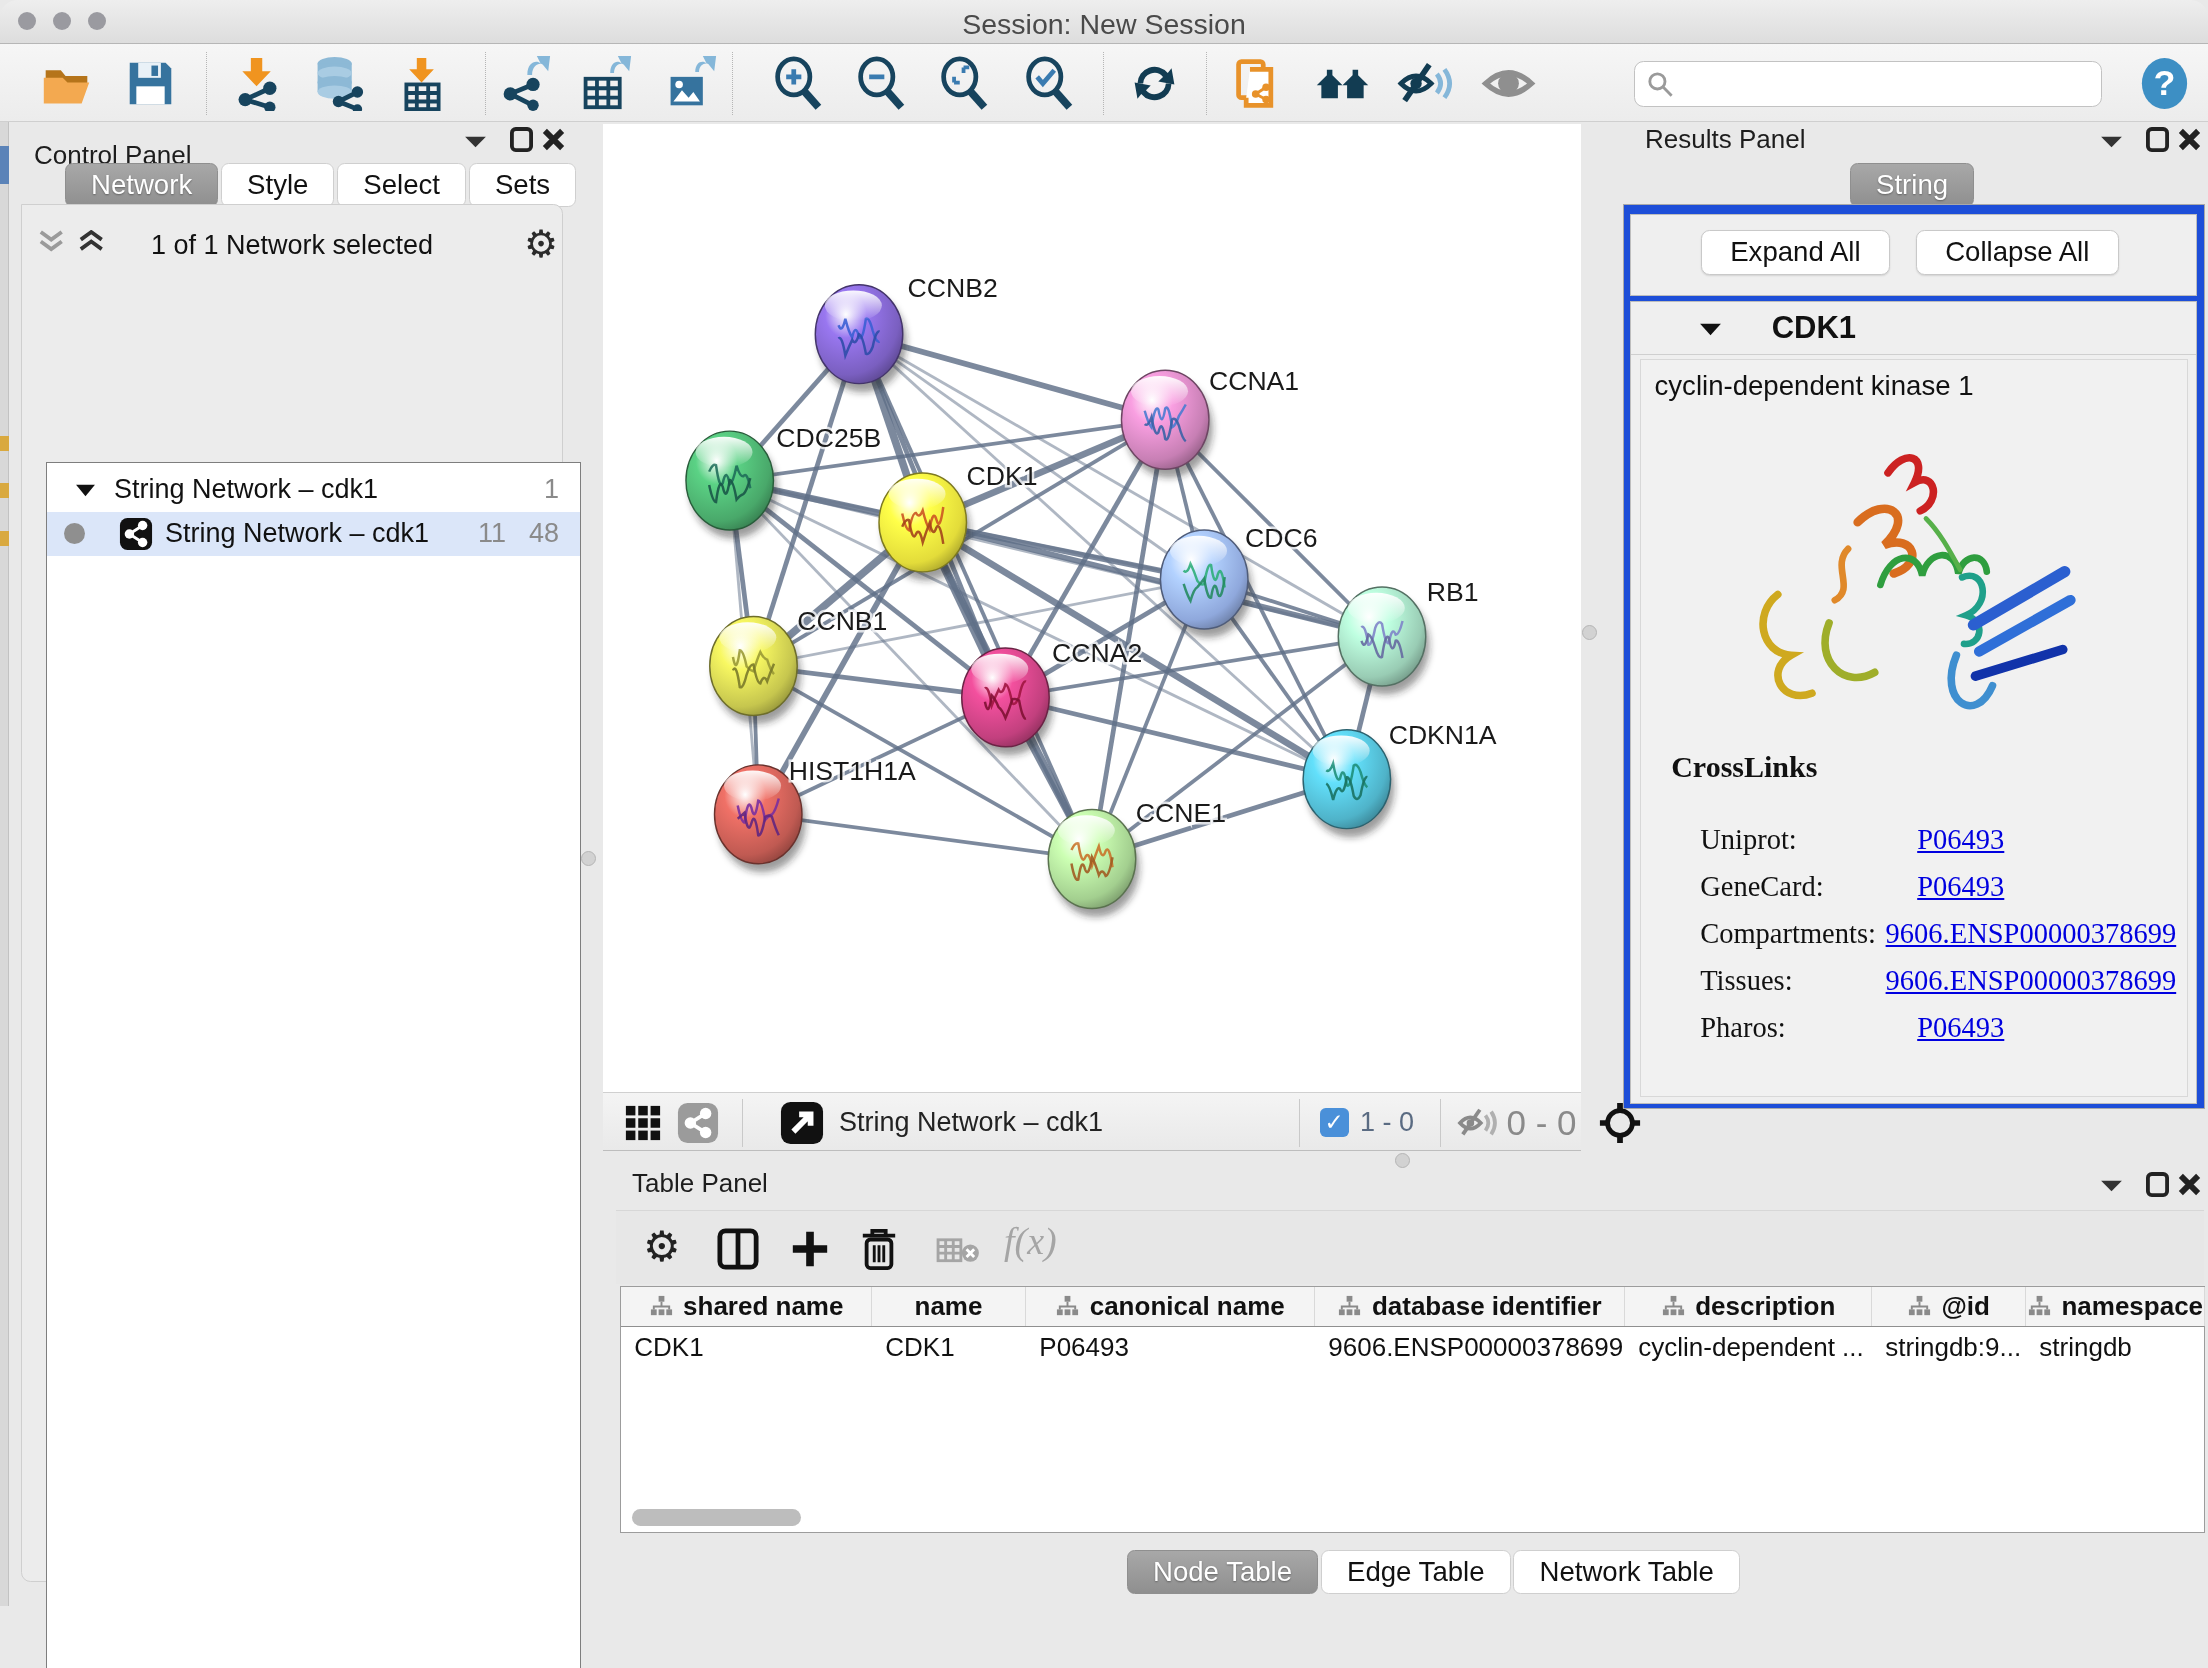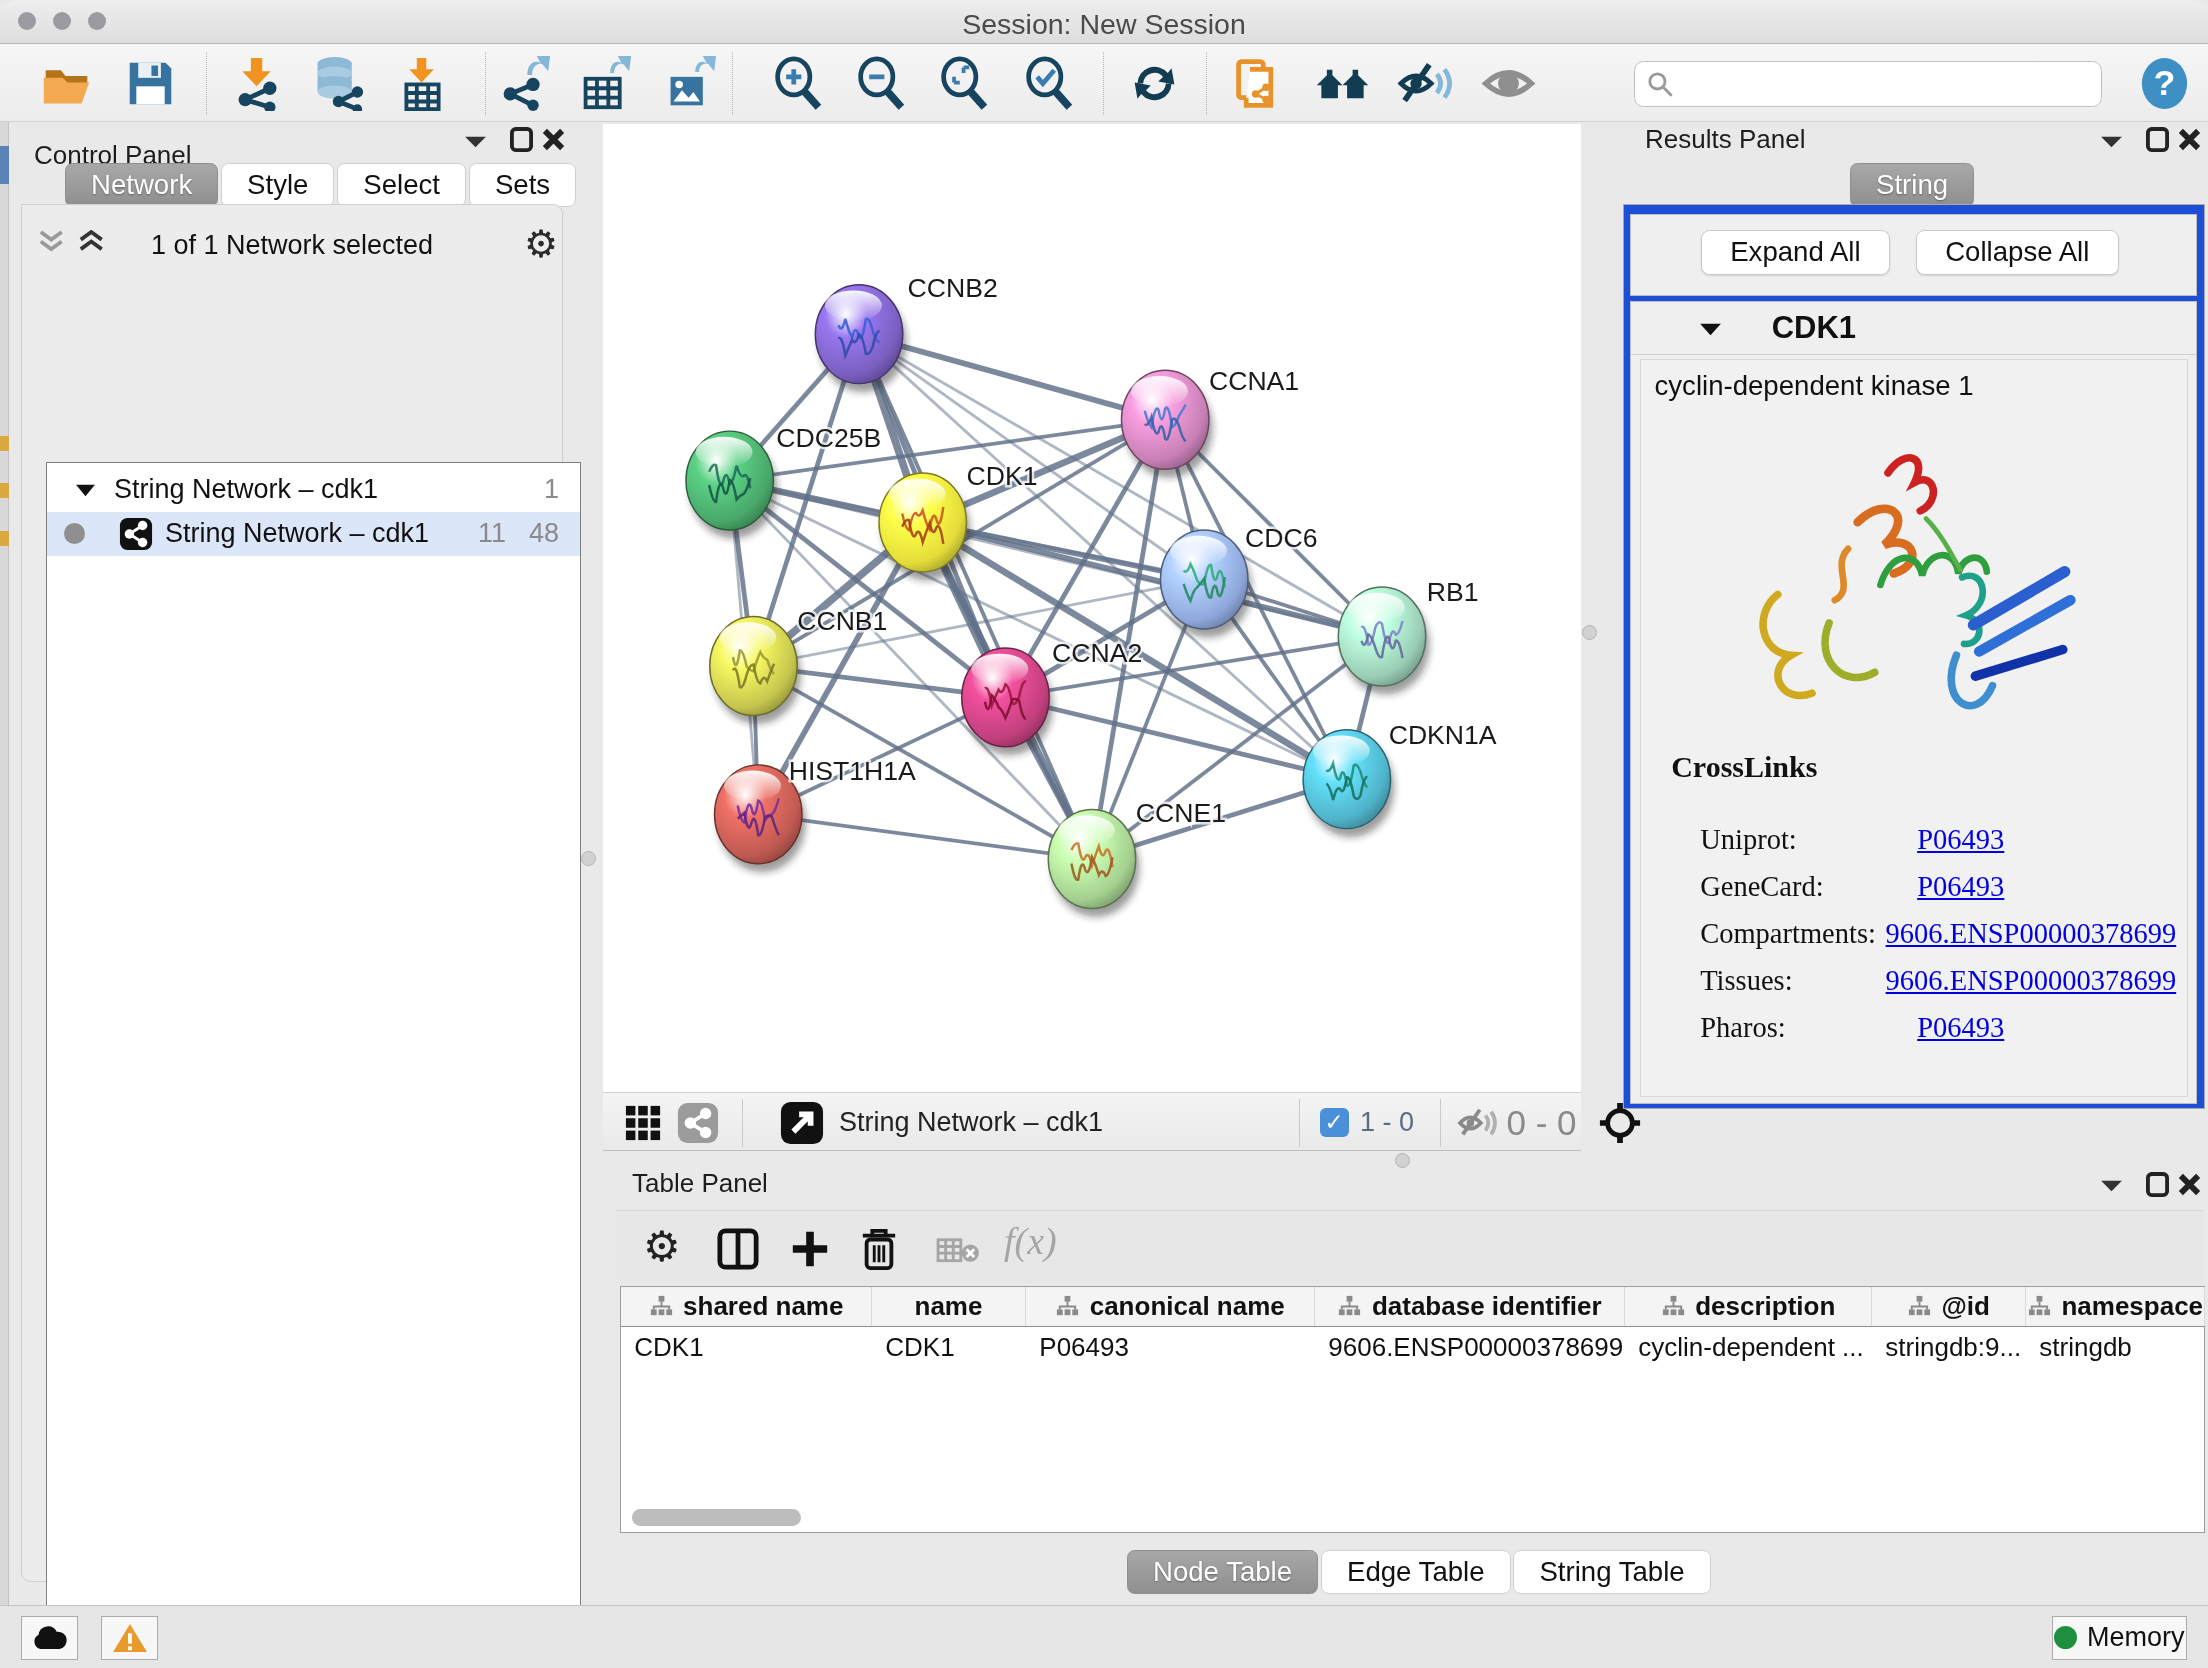--- a/index.html
+++ b/index.html
@@ -787,36 +787,18 @@
             <div class="dcell" style="width: 289px; flex: 0 0 auto;">P06493</div>
             <div class="dcell" style="width: 310px; flex: 0 0 auto;">9606.ENSP00000378699</div>
             <div class="dcell" style="width: 247px; flex: 0 0 auto;">cyclin-dependent ...</div>
             <div class="dcell" style="width: 154px; flex: 0 0 auto;">stringdb:9...</div>
             <div class="dcell" style="width: 179px; flex: 0 0 auto;">stringdb</div>
           </div>
         </div>
       <span class="hscroll"></span>
     </div>
 
-    <div id="tbl-tabs" style="position:absolute;left:1127px;top:1550px;"><span class="tab sel">Node Table</span><span class="tab">Edge Table</span><span class="tab">String Table</span></div>
+    <div id="tbl-tabs" style="position:absolute;left:1127px;top:1550px;"><span class="tab sel">Node Table</span><span class="tab">Edge Table</span><span class="tab">Network Table</span></div>
   </div>
 
-  <div class="statusbar">
-    <span class="sbtn" style="left:21px;width:57px;">
-      <svg width="38" height="27" viewBox="0 0 40 28">
-        <path d="M10 26 a8 8 0 0 1-2-15 a10 10 0 0 1 19-3 a7 7 0 0 1 3 18 z" fill="#111"></path>
-        </svg>
-    </span>
-    <span class="sbtn" style="left:101px;width:57px;">
-      <svg width="38" height="32" viewBox="0 0 40 34">
-        <path d="M20 2 L38 32 H2 z" fill="#e89b2c"></path>
-        <rect x="18" y="12" width="4" height="11" fill="#fff"></rect>
-          <rect x="18" y="26" width="4" height="4" fill="#fff"></rect>
-        </svg>
-    </span>
-    <span class="sbtn" style="left:2052px;width:135px;gap:9.5px;">
-      <span style="width:23px;height:23px;border-radius:50%;background:#1e8f3e;"></span>
-      <span style="font-size:27px;color:#111;">Memory</span>
-    </span>
-  </div>
 
 </div>
 
 
 </body></html>

